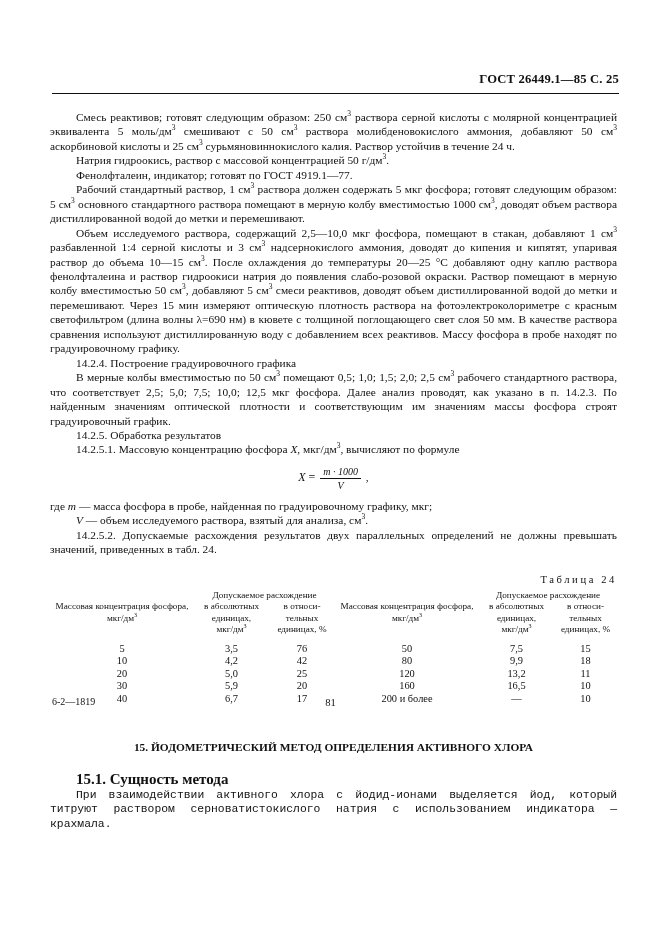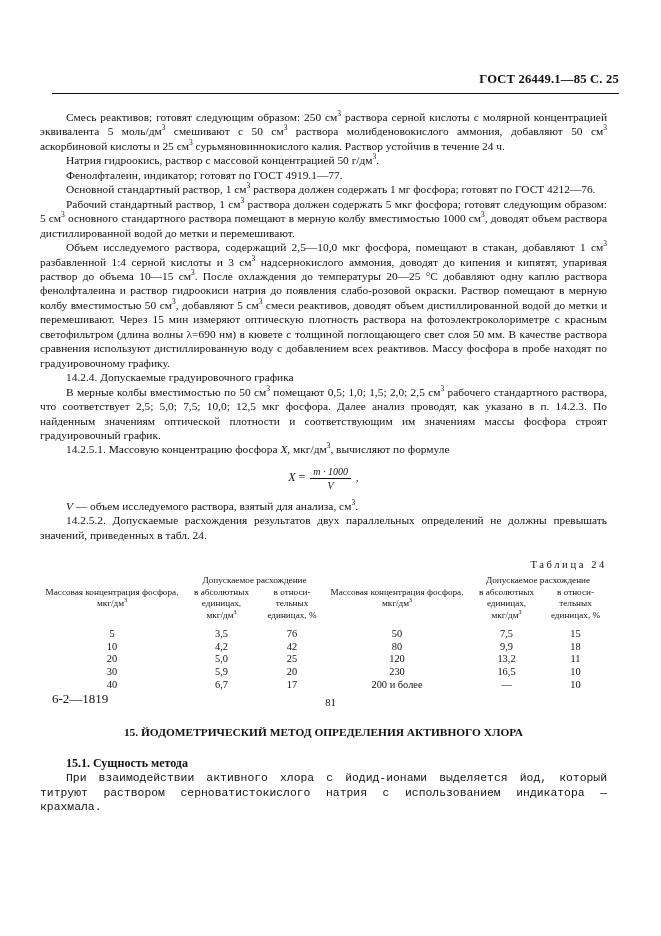--- a/index.html
+++ b/index.html
@@ -38,21 +38,21 @@
     top: 93px;
     left: 52px;
     width: 567px;
     height: 1px;
     background: #111;
   }
   
   .content {
     position: absolute;
     top: 110px;
-    left: 40px;
+    left: 50px;
     width: 567px;
   }
   p.para {
     margin: 0;
     font-size: 11.4px;
     line-height: 14.45px;
     text-align: justify;
     text-indent: 26px;
     hyphens: manual;
   }
@@ -129,30 +129,30 @@
   .tbl-bottom { border-bottom: 1.2px solid #111; }
   
   .sec-title {
     margin: 31px 0 0 0;
     text-align: center;
     font-size: 11.4px;
     font-weight: bold;
   }
   .sub-title {
     margin: 18px 0 0 26px;
-    font-size: 12px;
+    font-size: 15px;
     font-weight: bold;
   }
   .after-sub { margin-top: 1px; font-family: Liberation Mono, monospace; }
   
   .footer-left {
     position: absolute;
     bottom: 57px;
     left: 52px;
-    font-size: 13px;
+    font-size: 10px;
   }
   .footer-page {
     position: absolute;
     bottom: 56px;
     left: 0;
     width: 661px;
     text-align: center;
     font-size: 10.6px;
     margin-top: 40px;
   }
@@ -166,44 +166,45 @@
   <div class="header-rule"></div>
 
   <div class="content">
 
     <p class="para">Смесь реактивов; готовят следующим образом: 250 см<sup>3</sup> раствора серной кислоты с молярной концентрацией эквивалента 5 моль/дм<sup>3</sup> смешивают с 50 см<sup>3</sup> раствора молибденовокислого аммония, добавляют 50 см<sup>3</sup> аскорбиновой кислоты и 25 см<sup>3</sup> сурьмяновиннокислого калия. Раствор устойчив в течение 24 ч.</p>
 
     <p class="para">Натрия гидроокись, раствор с массовой концентрацией 50 г/дм<sup>3</sup>.</p>
 
     <p class="para">Фенолфталеин, индикатор; готовят по ГОСТ 4919.1—77.</p>
 
-    <p class="para">Основной стандартный раствор, 1 см<sup>3</sup> раствора должен содержать 1 мг фосфора; готовят по ГОСТ 4212—76.</p>
 
     <p class="para">Рабочий стандартный раствор, 1 см<sup>3</sup> раствора должен содержать 5 мкг фосфора; готовят следующим образом: 5 см<sup>3</sup> основного стандартного раствора помещают в мерную колбу вместимостью 1000 см<sup>3</sup>, доводят объем раствора дистиллированной водой до метки и перемешивают.</p>
 
 
     <p class="para">Объем исследуемого раствора, содержащий 2,5—10,0 мкг фосфора, помещают в стакан, добавляют 1 см<sup>3</sup> разбавленной 1:4 серной кислоты и 3 см<sup>3</sup> надсернокислого аммония, доводят до кипения и кипятят, упаривая раствор до объема 10—15 см<sup>3</sup>. После охлаждения до температуры 20—25 °С добавляют одну каплю раствора фенолфталеина и раствор гидроокиси натрия до появления слабо-розовой окраски. Раствор помещают в мерную колбу вместимостью 50 см<sup>3</sup>, добавляют 5 см<sup>3</sup> смеси реактивов, доводят объем дистиллированной водой до метки и перемешивают. Через 15 мин измеряют оптическую плотность раствора на фотоэлектроколориметре с красным светофильтром (длина волны λ=690 нм) в кювете с толщиной поглощающего свет слоя 50 мм. В качестве раствора сравнения используют дистиллированную воду с добавлением всех реактивов. Массу фосфора в пробе находят по градуировочному графику.</p>
 
-    <p class="para">14.2.4. Допускаемые градуировочного графика</p>
+    <p class="para">14.2.4. Построение градуировочного графика</p>
 
     <p class="para">В мерные колбы вместимостью по 50 см<sup>3</sup> помещают 0,5; 1,0; 1,5; 2,0; 2,5 см<sup>3</sup> рабочего стандартного раствора, что соответствует 2,5; 5,0; 7,5; 10,0; 12,5 мкг фосфора. Далее анализ проводят, как указано в п. 14.2.3. По найденным значениям оптической плотности и соответствующим им значениям массы фосфора строят градуировочный график.</p>
 
+    <p class="para">14.2.5. Обработка результатов</p>
 
     <p class="para">14.2.5.1. Массовую концентрацию фосфора <span class="italic">X</span>, мкг/дм<sup>3</sup>, вычисляют по формуле</p>
 
     <div class="formula-wrap">
       <span class="fx">X</span>
       <span class="fx" style="font-style:normal;">=</span>
       <span class="frac">
         <span class="num italic">m · 1000</span>
         <span class="den">V</span>
       </span>
       <span>,</span>
     </div>
 
+    <p class="para noindent"><span>где </span><span class="italic">m</span><span> — масса фосфора в пробе, найденная по градуировочному графику, мкг;</span></p>
 
     <p class="para"><span class="italic">V</span> — объем исследуемого раствора, взятый для анализа, см<sup>3</sup>.</p>
 
     <p class="para">14.2.5.2. Допускаемые расхождения результатов двух параллельных определений не должны превышать значений, приведенных в табл. 24.</p>
 
     <div class="table-caption">Таблица 24</div>
 
     <table class="gost">
       <colgroup>
         <col style="width:144px">
@@ -261,21 +262,21 @@
           <td class="vline-r data-cell">5,0</td>
           <td class="vline-dbl-r data-cell">25</td>
           <td class="vline-r data-cell">120</td>
           <td class="vline-r data-cell">13,2</td>
           <td class="data-cell">11</td>
         </tr>
         <tr>
           <td class="vline-r data-cell">30</td>
           <td class="vline-r data-cell">5,9</td>
           <td class="vline-dbl-r data-cell">20</td>
-          <td class="vline-r data-cell">230</td>
+          <td class="vline-r data-cell">160</td>
           <td class="vline-r data-cell">16,5</td>
           <td class="data-cell">10</td>
         </tr>
         <tr>
           <td class="vline-r data-cell tbl-bottom" style="padding-bottom:4px;">40</td>
           <td class="vline-r data-cell tbl-bottom" style="padding-bottom:4px;">6,7</td>
           <td class="vline-dbl-r data-cell tbl-bottom" style="padding-bottom:4px;">17</td>
           <td class="vline-r data-cell tbl-bottom" style="padding-bottom:4px;">200 и более</td>
           <td class="vline-r data-cell tbl-bottom" style="padding-bottom:4px;">—</td>
           <td class="data-cell tbl-bottom" style="padding-bottom:4px;">10</td>

